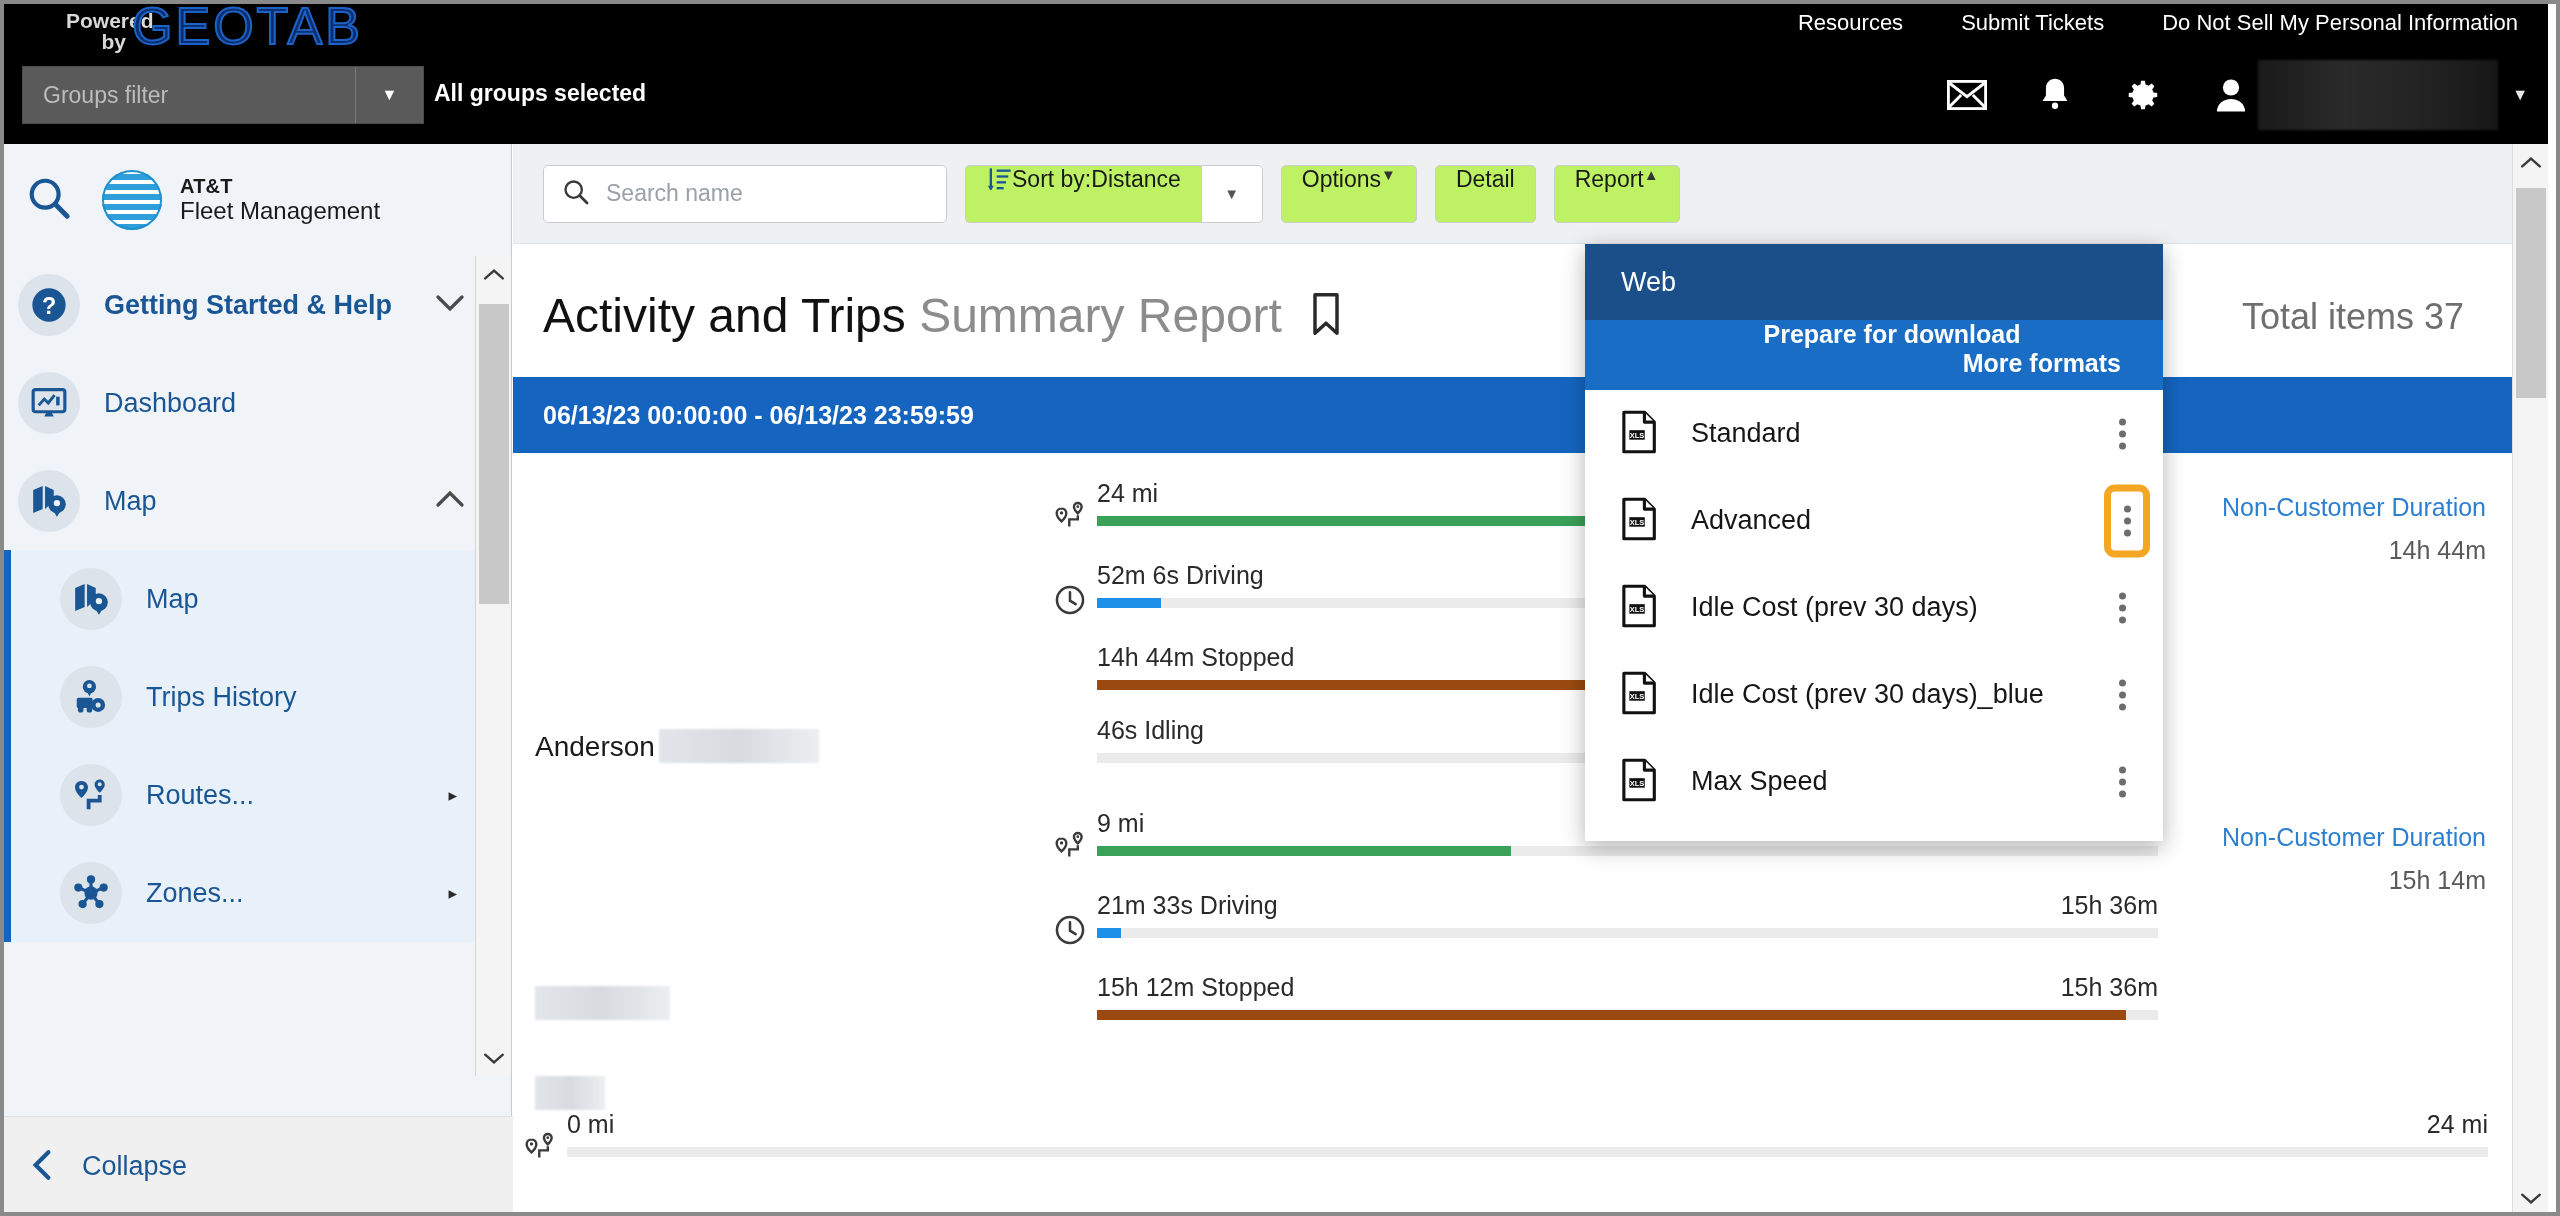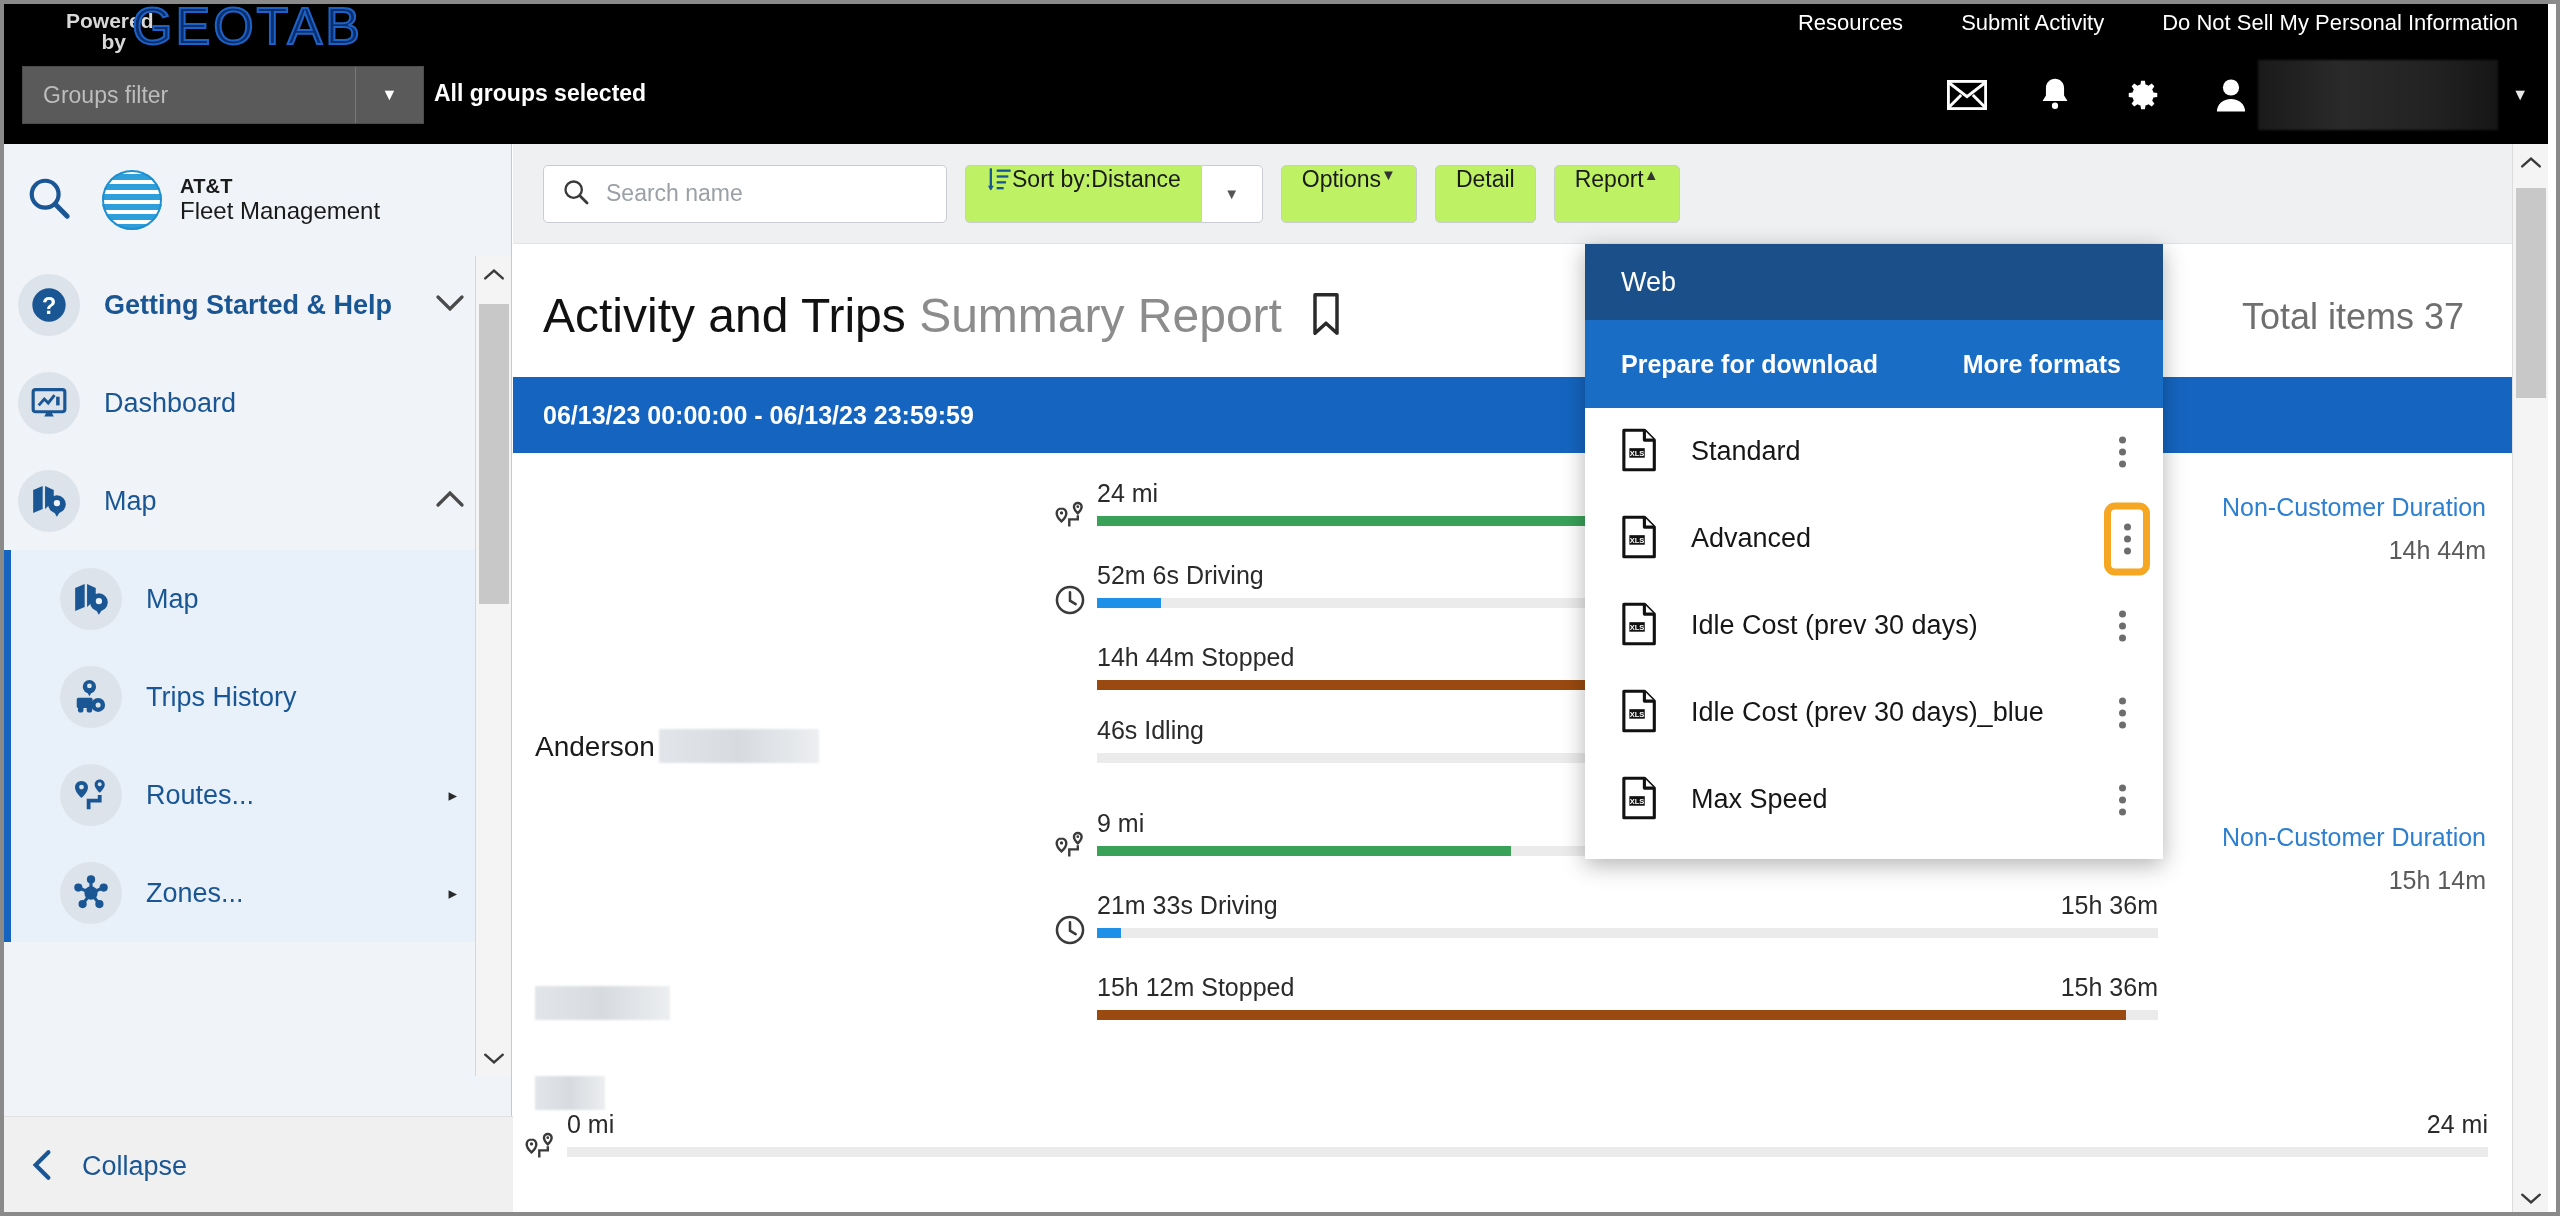--- a/index.html
+++ b/index.html
@@ -291,22 +291,22 @@
     background: #ffffff;
     box-shadow: 0 6px 22px rgba(0,0,0,.30);
     z-index: 50;
   }
   #rm-web {
     height: 76px; background: #1b4f8a; color: #ffffff;
     display: flex; align-items: center; padding-left: 36px;
     font-size: 27px; cursor: pointer;
   }
   #rm-tabs {
-    height: 88px; background: #1a6dc4; color: #ffffff;
-    display: flex; align-items: center; font-size: 25px; font-weight: bold;
+    height: 70px; background: #1a6dc4; color: #ffffff;
+    display: flex; align-items: center; font-size: 25px; font-weight: bold; flex-direction: column;
   }
   #rm-tabs .t1 { padding-left: 36px; cursor: pointer; }
   #rm-tabs .t2 { margin-left: auto; padding-right: 42px; cursor: pointer; }
   .rm-item {
     height: 87px; display: flex; align-items: center;
     padding-left: 36px; cursor: pointer; position: relative;
   }
   .rm-item .fico { width: 48px; flex: 0 0 48px; }
   .rm-item .flab {
     margin-left: 22px; font-size: 27px; color: #161616; white-space: nowrap;
@@ -330,21 +330,21 @@
 
   <div id="topbar">
     <div id="powered-by">
       <span>Powered</span>
       <span>by</span>
     </div>
     <div id="geotab-logo">GEOTAB</div>
 
     <div id="topnav">
       <a class="tn">Resources</a>
-      <a class="tn">Submit Activity</a>
+      <a class="tn">Submit Tickets</a>
       <a class="tn">Do Not Sell My Personal Information</a>
     </div>
 
     <div id="groups-filter">
       <div class="gf-text">Groups filter</div>
       <div class="gf-arrow">▼</div>
     </div>
     <div id="groups-selected">All groups selected</div>
 
     <div id="header-icons">

